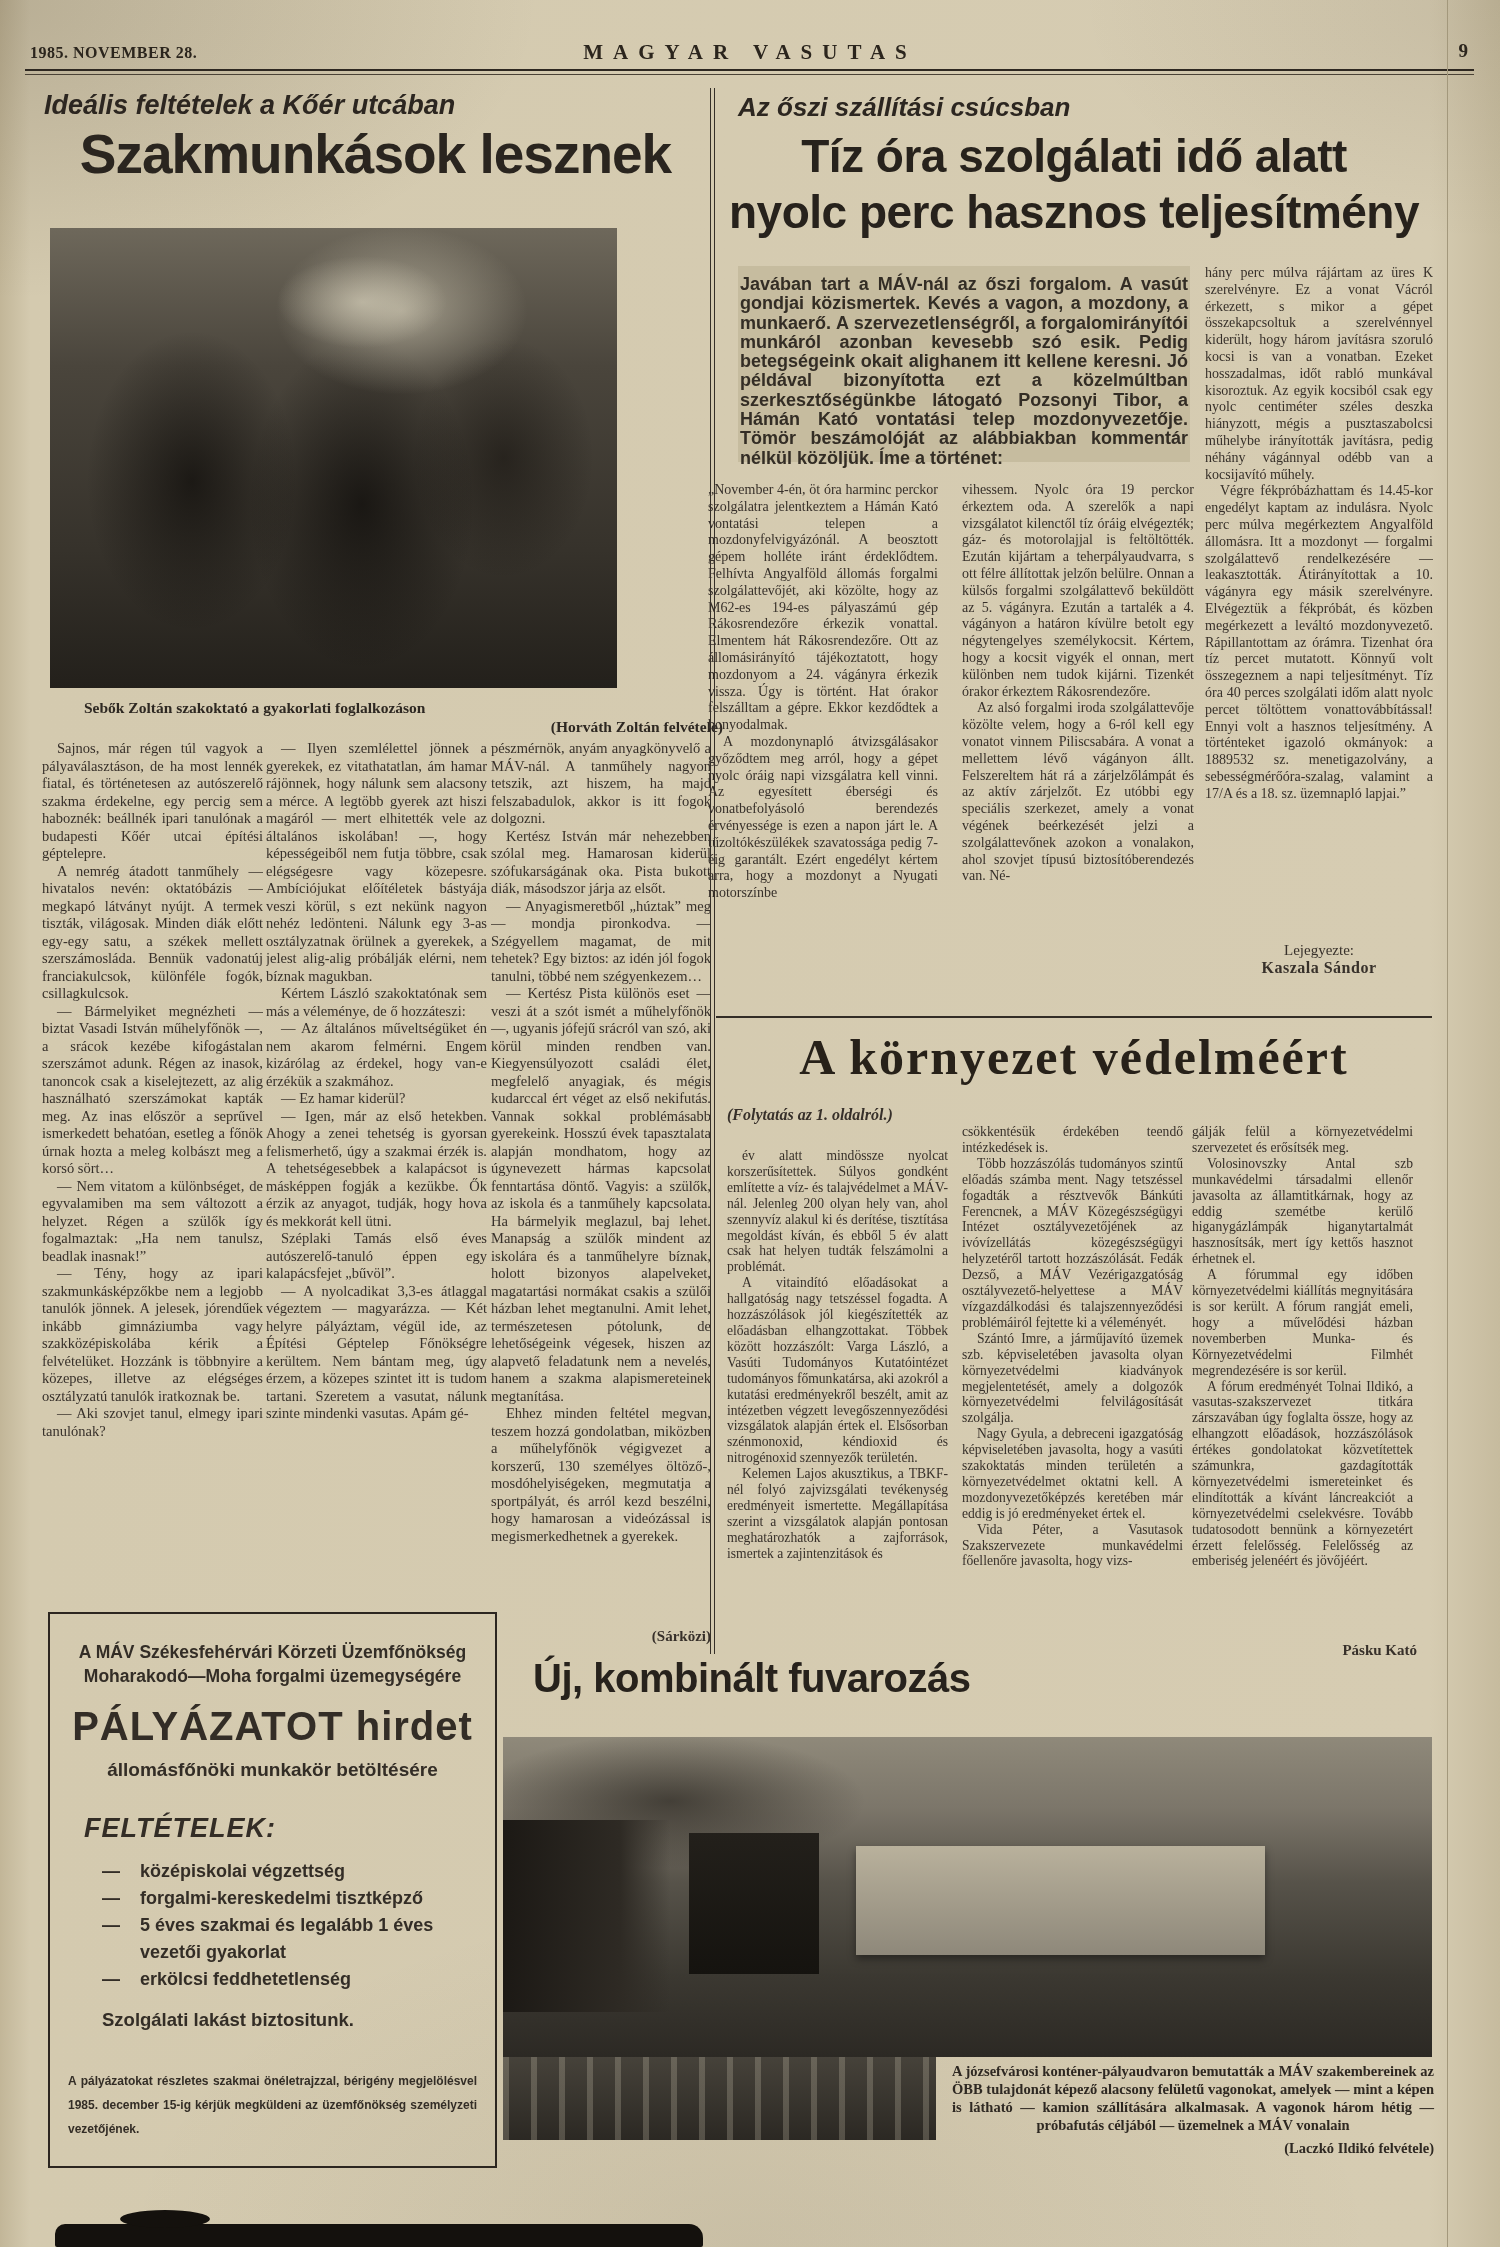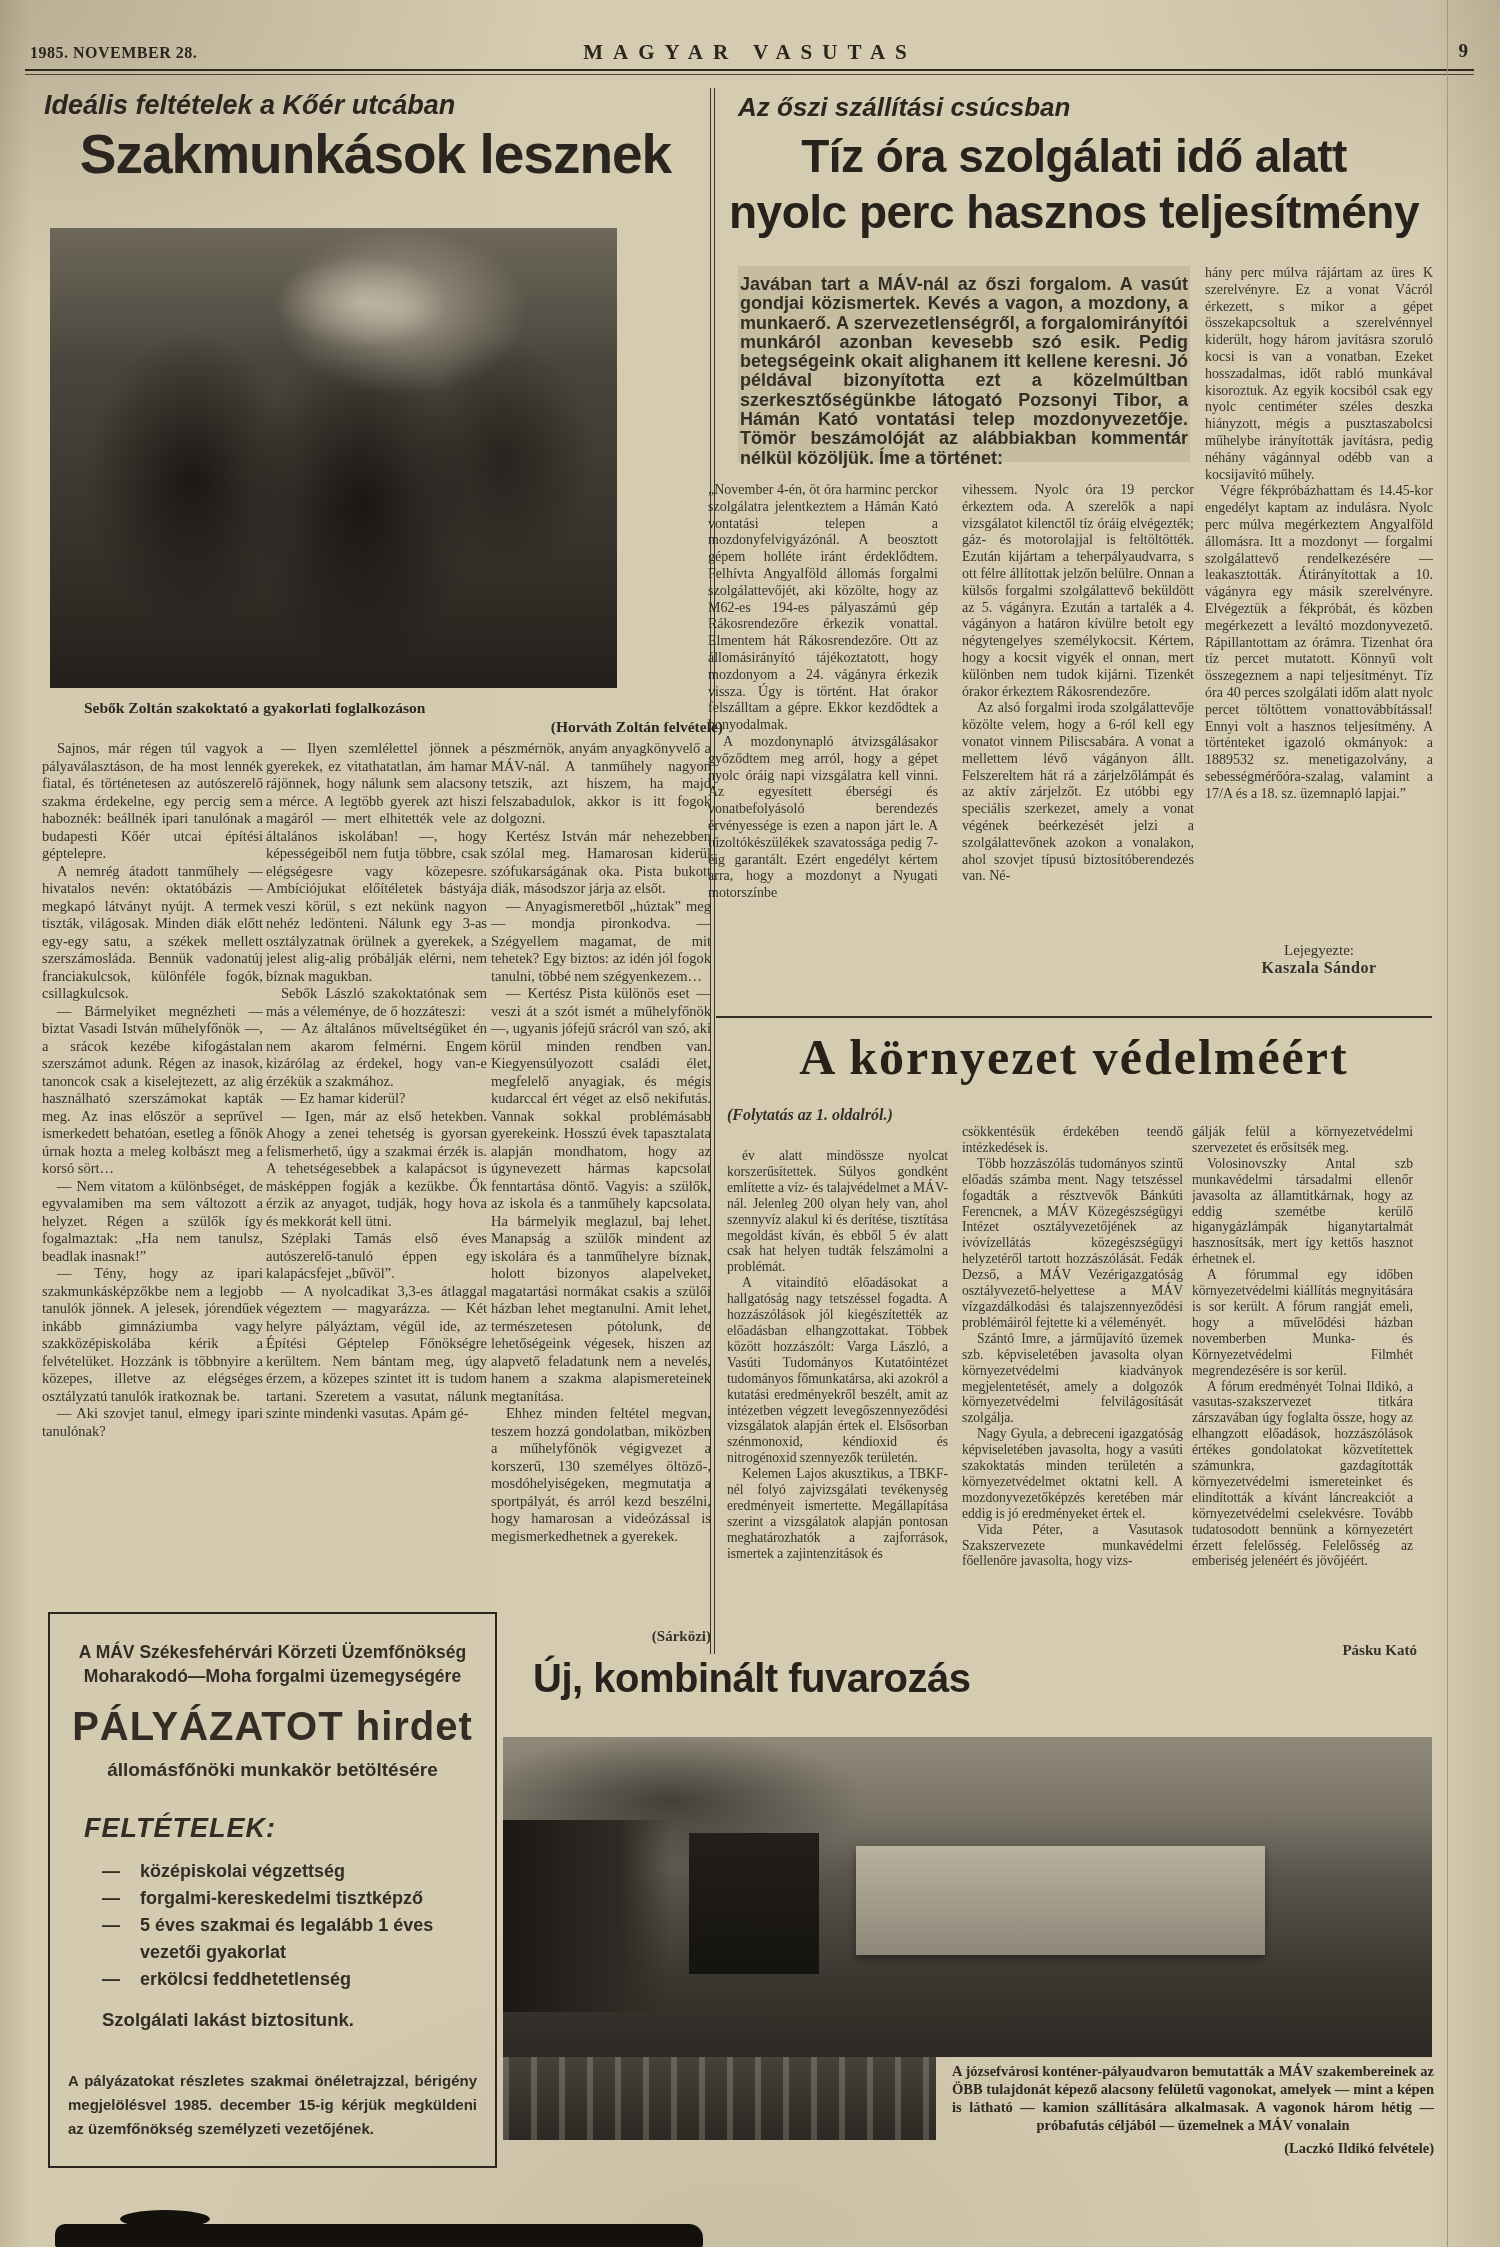--- a/index.html
+++ b/index.html
@@ -66,21 +66,21 @@
 
   
   .ad-box { position:absolute; left:48px; top:1612px; width:449px; height:556px; border:2.5px solid #2c2620; padding:26px 18px 0 18px; font-family:"Liberation Sans","DejaVu Sans",sans-serif; color:#332d26; overflow:hidden; }
   .ad-intro { text-align:center; font-weight:bold; font-size:17.5px; line-height:24px; }
   .ad-title { text-align:center; font-weight:bold; font-size:40px; letter-spacing:1px; margin-top:16px; }
   .ad-subtitle { text-align:center; font-weight:bold; font-size:19px; margin-top:10px; }
   .ad-cond-label { font-style:italic; font-weight:bold; font-size:27px; letter-spacing:1px; margin:32px 0 14px 16px; }
   .ad-conds .cond-item { position:relative; padding-left:72px; font-weight:bold; font-size:18px; line-height:27px; }
   .ad-conds .cond-item::before { content:"—"; position:absolute; left:34px; }
   .ad-housing { font-weight:bold; font-size:18.5px; margin:16px 0 0 34px; }
-  .ad-apply { font-weight:bold; font-size:15px; line-height:24px; text-align:justify; margin-top:38px; }
+  .ad-apply { font-weight:bold; font-size:12px; line-height:24px; text-align:justify; margin-top:38px; }
 
   
   .b-headline { position:absolute; left:533px; top:1656px; font-family:"Liberation Sans","DejaVu Sans",sans-serif; font-weight:bold; font-size:40px; letter-spacing:-.5px; color:#27221c; }
   .photo-2 { position:absolute; left:503px; top:1737px; width:929px; height:320px;
     background:
       radial-gradient(ellipse 260px 90px at 18% 20%, rgba(20,17,13,.55), transparent 75%),
       linear-gradient(180deg, #8f897a 0%, #7c766a 22%, #57534a 45%, #3b3831 75%, #2c2924 100%);
   }
   .p2-container { position:absolute; left:38%; top:34%; width:44%; height:34%; background:linear-gradient(180deg,#b9b19c,#8e887a); box-shadow:0 4px 8px rgba(0,0,0,.4); }
   .p2-cab { position:absolute; left:20%; top:30%; width:14%; height:44%; background:linear-gradient(180deg,#23201b,#15130f); }
@@ -121,21 +121,21 @@
   <div class="col left-col" style="left:42px; top:740px; width:221px; height:772px;">
       <p class="para">Sajnos, már régen túl vagyok a pályaválasztáson, de ha most lennék fiatal, és történetesen az autószerelő szakma érdekelne, egy percig sem haboznék: beállnék ipari tanulónak a budapesti Kőér utcai építési géptelepre.</p>
       <p class="para">A nemrég átadott tanműhely — hivatalos nevén: oktatóbázis — megkapó látványt nyújt. A termek tiszták, világosak. Minden diák előtt egy-egy satu, a székek mellett szerszámosláda. Bennük vadonatúj franciakulcsok, különféle fogók, csillagkulcsok.</p>
       <p class="para">— Bármelyiket megnézheti — biztat Vasadi István műhelyfőnök —, a srácok kezébe kifogástalan szerszámot adunk. Régen az inasok, tanoncok csak a kiselejtezett, az alig használható szerszámokat kapták meg. Az inas először a seprűvel ismerkedett behatóan, esetleg a főnök úrnak hozta a meleg kolbászt meg a korsó sört…</p>
       <p class="para">— Nem vitatom a különbséget, de egyvalamiben ma sem változott a helyzet. Régen a szülők így fogalmaztak: „Ha nem tanulsz, beadlak inasnak!”</p>
       <p class="para">— Tény, hogy az ipari szakmunkásképzőkbe nem a legjobb tanulók jönnek. A jelesek, jórendűek inkább gimnáziumba vagy szakközépiskolába kérik a felvételüket. Hozzánk is többnyire a közepes, illetve az elégséges osztályzatú tanulók iratkoznak be.</p>
       <p class="para">— Aki szovjet tanul, elmegy ipari tanulónak?</p>
     </div>
   <div class="col left-col" style="left:266px; top:740px; width:221px; height:772px;">
       <p class="para">— Ilyen szemlélettel jönnek a gyerekek, ez vitathatatlan, ám hamar rájönnek, hogy nálunk sem alacsony a mérce. A legtöbb gyerek azt hiszi magáról — mert elhitették vele az általános iskolában! —, hogy képességeiből nem futja többre, csak elégségesre vagy közepesre. Ambíciójukat előítéletek bástyája veszi körül, s ezt nekünk nagyon nehéz ledönteni. Nálunk egy 3-as osztályzatnak örülnek a gyerekek, a jelest alig-alig próbálják elérni, nem bíznak magukban.</p>
-      <p class="para">Sebők László szakoktatónak sem más a véleménye, de ő hozzáteszi:</p>
+      <p class="para">Kértem László szakoktatónak sem más a véleménye, de ő hozzáteszi:</p>
       <p class="para">— Az általános műveltségüket én nem akarom felmérni. Engem kizárólag az érdekel, hogy van-e érzékük a szakmához.</p>
       <p class="para">— Ez hamar kiderül?</p>
       <p class="para">— Igen, már az első hetekben. Ahogy a zenei tehetség is gyorsan felismerhető, úgy a szakmai érzék is. A tehetségesebbek a kalapácsot is másképpen fogják a kezükbe. Ők érzik az anyagot, tudják, hogy hova és mekkorát kell ütni.</p>
       <p class="para">Széplaki Tamás első éves autószerelő-tanuló éppen egy kalapácsfejet „bűvöl”.</p>
       <p class="para">— A nyolcadikat 3,3-es átlaggal végeztem — magyarázza. — Két helyre pályáztam, végül ide, az Építési Géptelep Főnökségre kerültem. Nem bántam meg, úgy érzem, a közepes szintet itt is tudom tartani. Szeretem a vasutat, nálunk szinte mindenki vasutas. Apám gé-</p>
     </div>
   <div class="col left-col cont" style="left:491px; top:740px; width:220px; height:880px;">
       <p class="para">pészmérnök, anyám anyagkönyvelő a MÁV-nál. A tanműhely nagyon tetszik, azt hiszem, ha majd felszabadulok, akkor is itt fogok dolgozni.</p>
       <p class="para">Kertész István már nehezebben szólal meg. Hamarosan kiderül szófukarságának oka. Pista bukott diák, másodszor járja az elsőt.</p>
       <p class="para">— Anyagismeretből „húztak” meg — mondja pironkodva. — Szégyellem magamat, de mit tehetek? Egy biztos: az idén jól fogok tanulni, többé nem szégyenkezem…</p>

